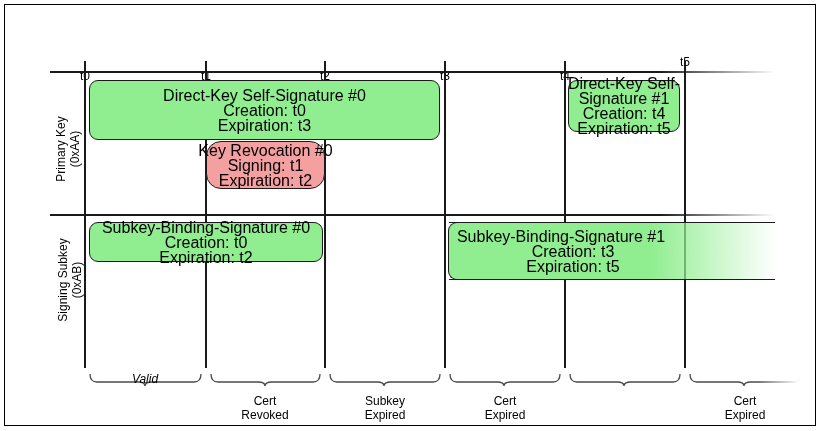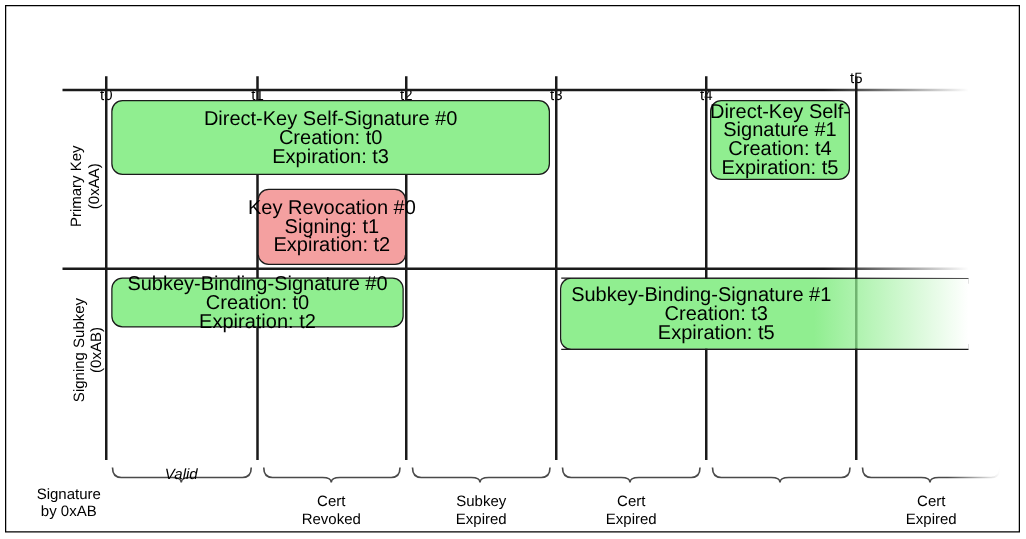--- a/index.html
+++ b/index.html
@@ -141,47 +141,45 @@
 (0xAA)</div>
   <div class="row-label" style="left:-5px; top:266px; width:150px;">Signing Subkey
 (0xAB)</div>
 
   <div class="sig-box sig-green" style="left:89px; top:80px; width:351px; height:60px;">
     <span class="ln">Direct-Key Self-Signature #0</span>
     <span class="ln">Creation: t0</span>
     <span class="ln">Expiration: t3</span>
   </div>
 
-  <div class="sig-box sig-red" style="left:206px; top:151px; width:119px; height:61px;">
+  <div class="sig-box sig-red" style="left:206px; top:141px; width:119px; height:48px;border-radius:15px;">
     <span class="ln">Key Revocation #0</span>
     <span class="ln">Signing: t1</span>
     <span class="ln">Expiration: t2</span>
   </div>
 
-  <div class="sig-box sig-green" style="left:568px; top:80px; width:112px; height:64px;">
+  <div class="sig-box sig-green" style="left:568px; top:80px; width:112px; height:52px;">
     <span class="ln">Direct-Key Self-</span>
     <span class="ln">Signature #1</span>
     <span class="ln">Creation: t4</span>
     <span class="ln">Expiration: t5</span>
   </div>
 
   <div class="sig-box sig-green" style="left:89px; top:222px; width:234px; height:40px;">
     <span class="ln">Subkey-Binding-Signature #0</span>
     <span class="ln">Creation: t0</span>
     <span class="ln">Expiration: t2</span>
   </div>
 
   <div class="sig-box sig-green sig-fade" style="left:448px; top:222px; width:327px; height:58px;">
     <span class="ln" style="margin-right:102px;">Subkey-Binding-Signature #1</span>
     <span class="ln" style="margin-right:78px;">Creation: t3</span>
     <span class="ln" style="margin-right:78px;">Expiration: t5</span>
   </div>
 
-  <div class="corner-label" style="left:55px; top:388px; width:100px;">Signature
-by 0xAB</div>
 
   <div class="brace" style="left:89px; top:373px; width:113px;">
     <svg viewBox="0 0 113 14" preserveAspectRatio="none">
       <path d="M1,1 Q1,9 8,9 L49,9 Q56,9 56,13 Q56,9 63,9 L105,9 Q112,9 112,1" fill="none" stroke="#4a4a4a" stroke-width="1.3" vector-effect="non-scaling-stroke"></path>
     </svg>
   </div>
   <div class="brace-label" style="left:145px; top:372px; width:110px;font-style:italic;">Valid</div>
 
   <div class="brace" style="left:210px; top:373px; width:111px;">
     <svg viewBox="0 0 111 14" preserveAspectRatio="none">

